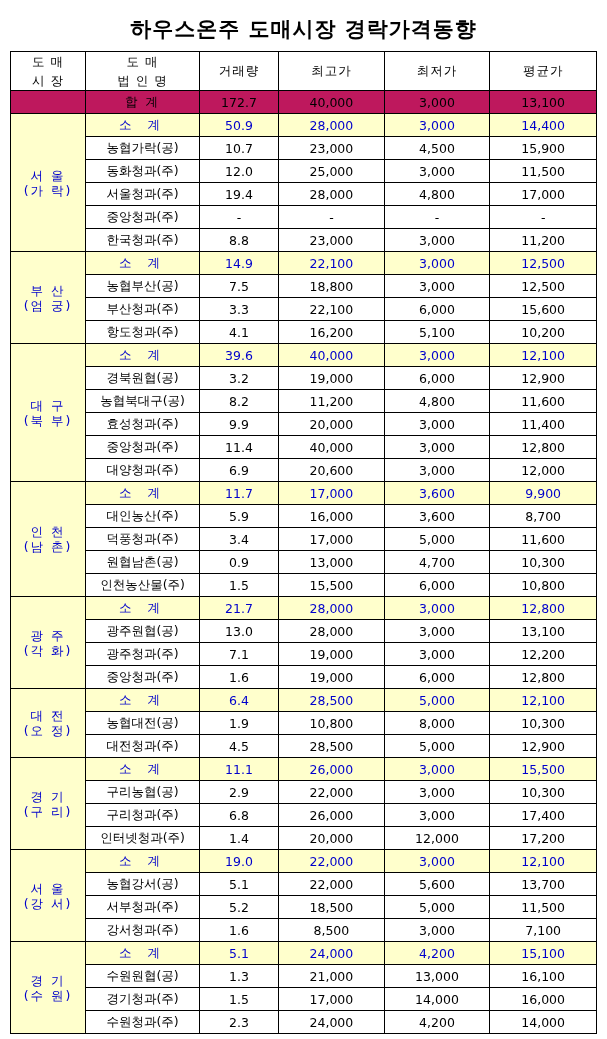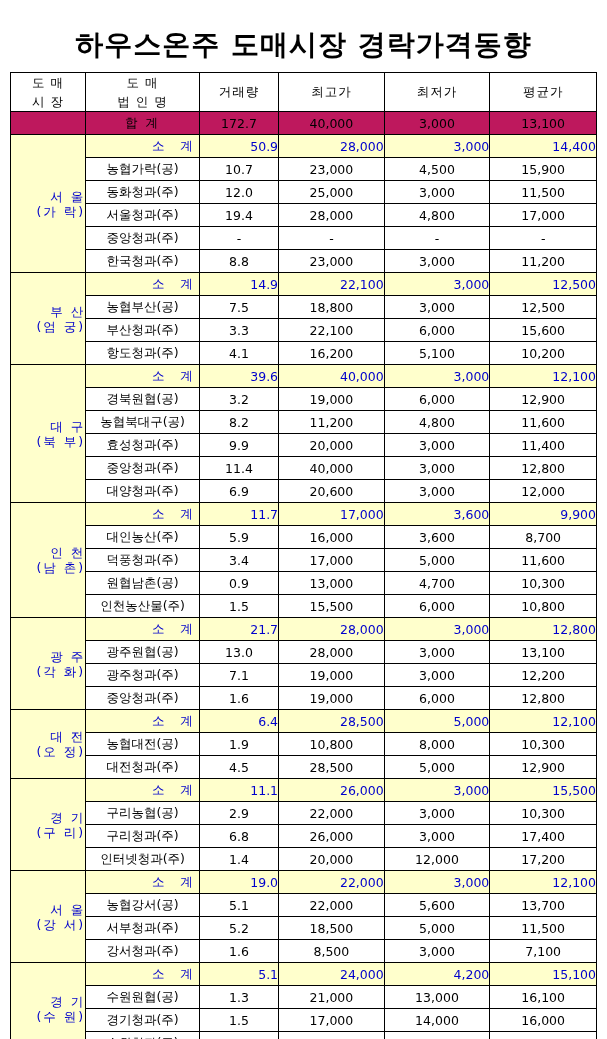--- a/index.html
+++ b/index.html
@@ -16,24 +16,24 @@
   }
   .page {
     width: 607px;
     height: 1039px;
     position: relative;
     box-sizing: border-box;
     padding: 0 10px;
   }
   .title {
     text-align: center;
-    font-size: 28px;
+    font-size: 21px;
     font-weight: bold;
     letter-spacing: 1px;
-    padding-top: 26px;
+    padding-top: 15px;
     padding-bottom: 8px;
   }
   .subrow {
     display: flex;
     justify-content: space-between;
     align-items: flex-end;
     font-size: 13px;
     font-weight: bold;
     padding: 0 2px 4px 2px;
   }
@@ -85,21 +85,20 @@
   td.name.spread {
     letter-spacing: 2px;
   }
   td.num {
     text-align: center;
     font-size: 12.5px;
   }
   tr.sum td {
     background: #ffffcc;
     color: #0000cc;
-    text-align: right;
   }
   tr.total td {
     background: #be185d;
   }
   .sum-name {
     letter-spacing: 6px;
   }
 </style>
 </head>
 <body>

